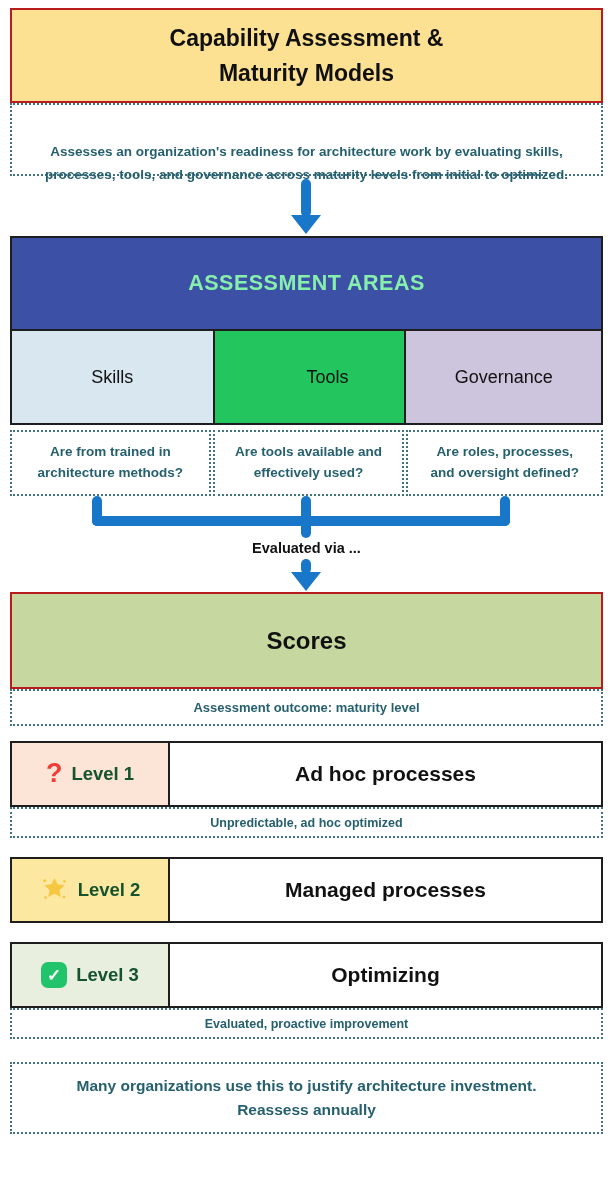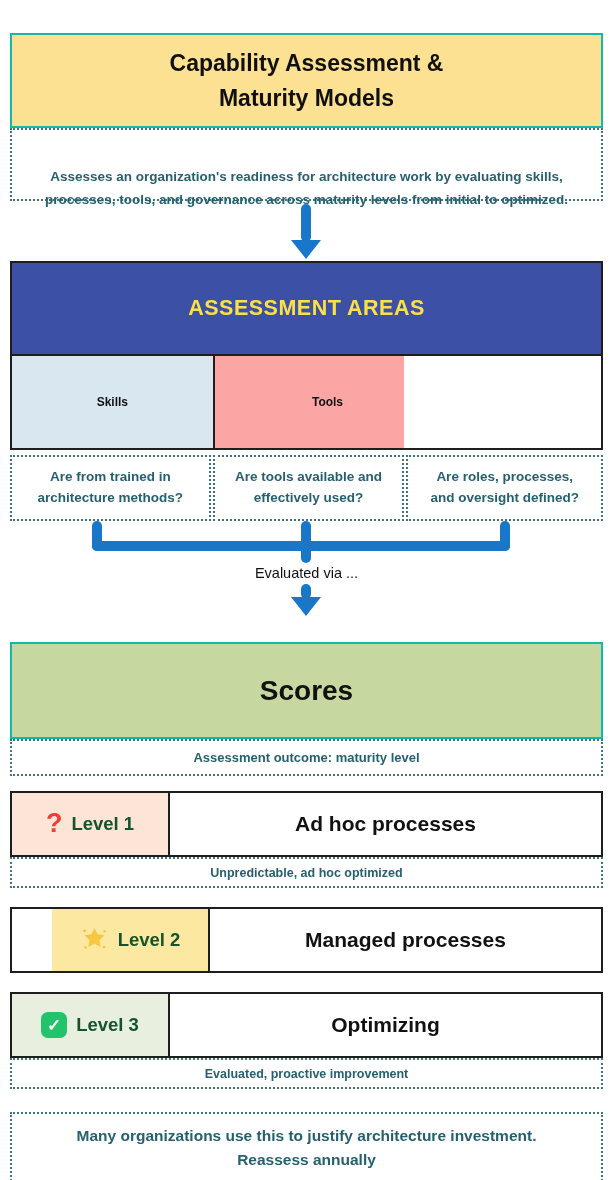--- a/index.html
+++ b/index.html
@@ -4,21 +4,21 @@
 <style>
   * { box-sizing: border-box; margin: 0; padding: 0; }
   html,body { width: 613px; background:#fff; }
   body {
     font-family: "Liberation Sans", sans-serif;
     color:#111;
   }
   .page { width:613px; height:1180px; padding:8px 10px 0 10px; background:#fff; }
 
   
-  .solid-box { border:2px solid #14b8a6; display:flex; align-items:center; justify-content:center; text-align:right;margin-top:25px; }
+  .solid-box { border:2px solid #b91c1c; display:flex; align-items:center; justify-content:center; text-align:right; }
   .title-box { height:95px; background:#FCE192; flex-direction:column; }
   .title-box .t { font-size:23px; font-weight:bold; line-height:1.5; color:#101010; }
 
   
   .dot-box {
     border:2px dotted #40737F;
     display:flex; align-items:center; justify-content:center; text-align:center;
     color:#26606F; font-weight:bold;
   }
   .desc-box { height:73px; font-size:13.5px; line-height:1.65; }
@@ -26,40 +26,40 @@
 
   
   .arrow-zone { position:relative; height:60px; }
   .connector { position:relative; height:96px; }
   .stem { position:absolute; width:10px; background:#1877C9; border-radius:5px; }
   .hbar { position:absolute; height:10px; background:#1877C9; border-radius:5px; }
   .tri-down { position:absolute; width:0; height:0;
     border-left:15px solid transparent; border-right:15px solid transparent;
     border-top:19px solid #1877C9; }
   .eval-label { position:absolute; left:0; right:0; top:44px; text-align:center;
-    font-size:14.5px; color:#111; font-weight:normal; }
+    font-size:14.5px; color:#111; font-weight:bold; }
 
   
   .header-box { height:93px; background:#3C50A5; border:2px solid #1e1e1e; border-bottom:none;
     display:flex; align-items:center; justify-content:center; }
-  .header-box .h { color:#fde047; font-weight:bold; font-size:21.5px; letter-spacing:0.5px; }
+  .header-box .h { color:#86efac; font-weight:bold; font-size:21.5px; letter-spacing:0.5px; }
   .areas-row { display:grid; grid-template-columns:201fr 192fr 197fr; border:2px solid #1e1e1e; height:96px; }
-  .area-cell { display:flex; align-items:center; justify-content:center; font-size:12px; font-weight:bold; }
+  .area-cell { display:flex; align-items:center; justify-content:center; font-size:18px; font-weight:normal; }
   .area-cell + .area-cell { border-left:2px solid #1e1e1e; }
   .questions-row { display:grid; grid-template-columns:201fr 192fr 197fr; gap:2px; margin-top:5px; }
   .q-box { height:66px; font-size:13.5px; line-height:1.55; padding:4px 20px; }
 
   
   .scores-box { height:97px; background:#C6D89F; }
-  .scores-box .t { font-size:28px; font-weight:bold; }
+  .scores-box .t { font-size:24px; font-weight:bold; }
   .outcome-box { height:37px; font-size:13px; }
 
   
   .level-row { display:flex; border:2px solid #1e1e1e; height:66px; margin-top:15px; background:#fff; }
-  .lv2 { margin-top:19px;padding-left:40px; } .lv3 { margin-top:19px; }
+  .lv2 { margin-top:19px; } .lv3 { margin-top:19px; }
   .badge-cell { width:158px; border-right:2px solid #1e1e1e; display:flex; align-items:center; justify-content:center; gap:9px; }
   .badge-label { font-size:18.5px; font-weight:bold; color:#14532d; }
   .level-title { flex:1; display:flex; align-items:center; justify-content:center; font-size:21px; font-weight:bold; }
   .level-caption { height:31px; font-size:12.5px; }
   .q-icon { color:#F23B34; font-size:27px; font-weight:800; line-height:1; transform:translateY(-1px); }
   .check-icon { width:26px; height:26px; background:#21C46B; border-radius:7px; display:flex;
     align-items:center; justify-content:center; color:#fff; font-size:17px; font-weight:bold; }
 
   
   .footer-box { height:72px; margin-top:23px; font-size:15.5px; line-height:1.55; }
@@ -83,21 +83,22 @@
     <div class="stem" style="left:291px; top:3px; height:38px;"></div>
     <div class="tri-down" style="left:281px; top:39px;"></div>
   </div>
 
   <div class="header-box">
     <div class="h">ASSESSMENT AREAS</div>
   </div>
 
   <div class="areas-row">
     <div class="area-cell" style="background:#D9E8F0;">Skills</div>
-    <div class="area-cell" style="background:#fca5a5;padding-left:36px;">Tools</div>
+    <div class="area-cell" style="background:#22c55e;padding-left:36px;">Tools</div>
+    <div class="area-cell" style="background:#CDC5DD;">Governance</div>
   </div>
 
   <div class="questions-row">
     <div class="dot-box q-box">Are from trained in architecture methods?</div>
     <div class="dot-box q-box">Are tools available and effectively used?</div>
     <div class="dot-box q-box">Are roles, processes, and oversight defined?</div>
   </div>
 
   <div class="connector">
     <div class="stem" style="left:82px; top:0; height:30px;"></div>

